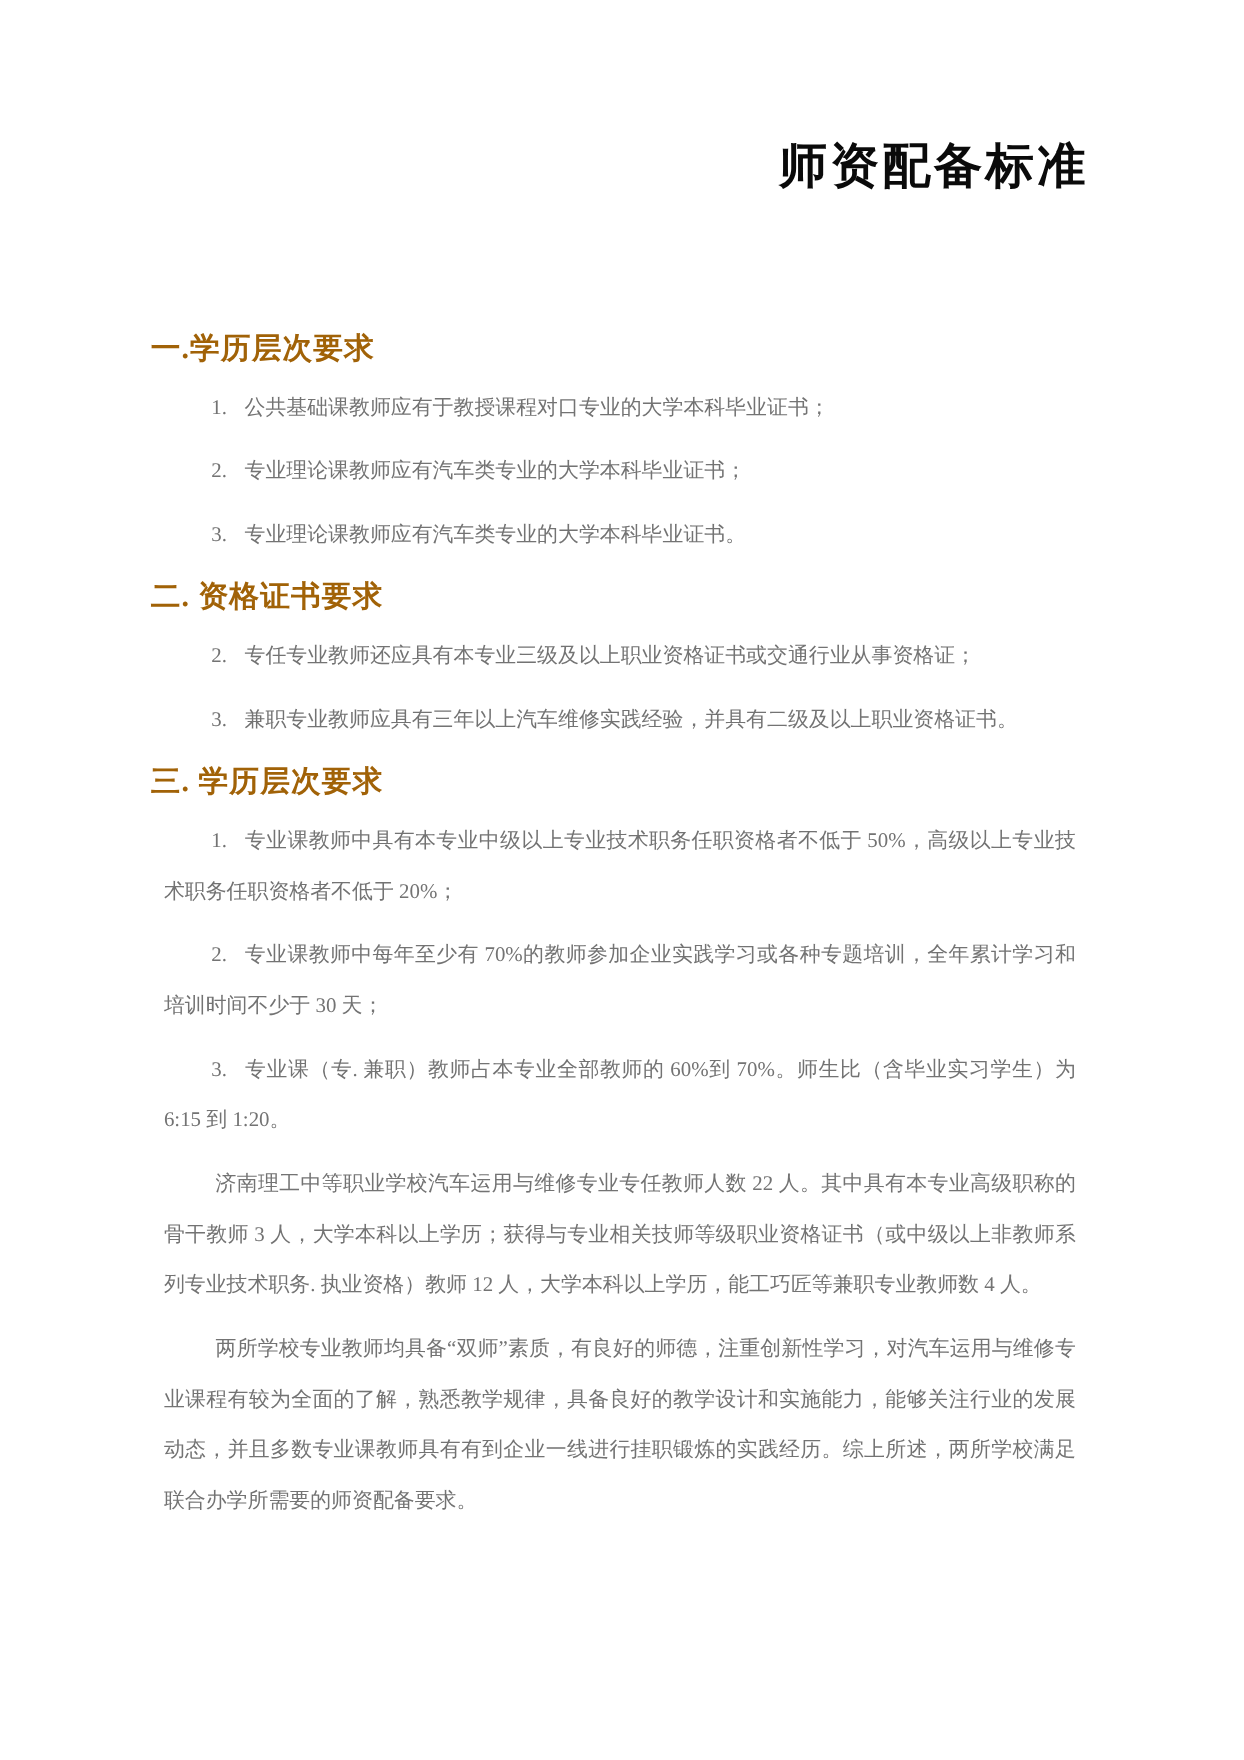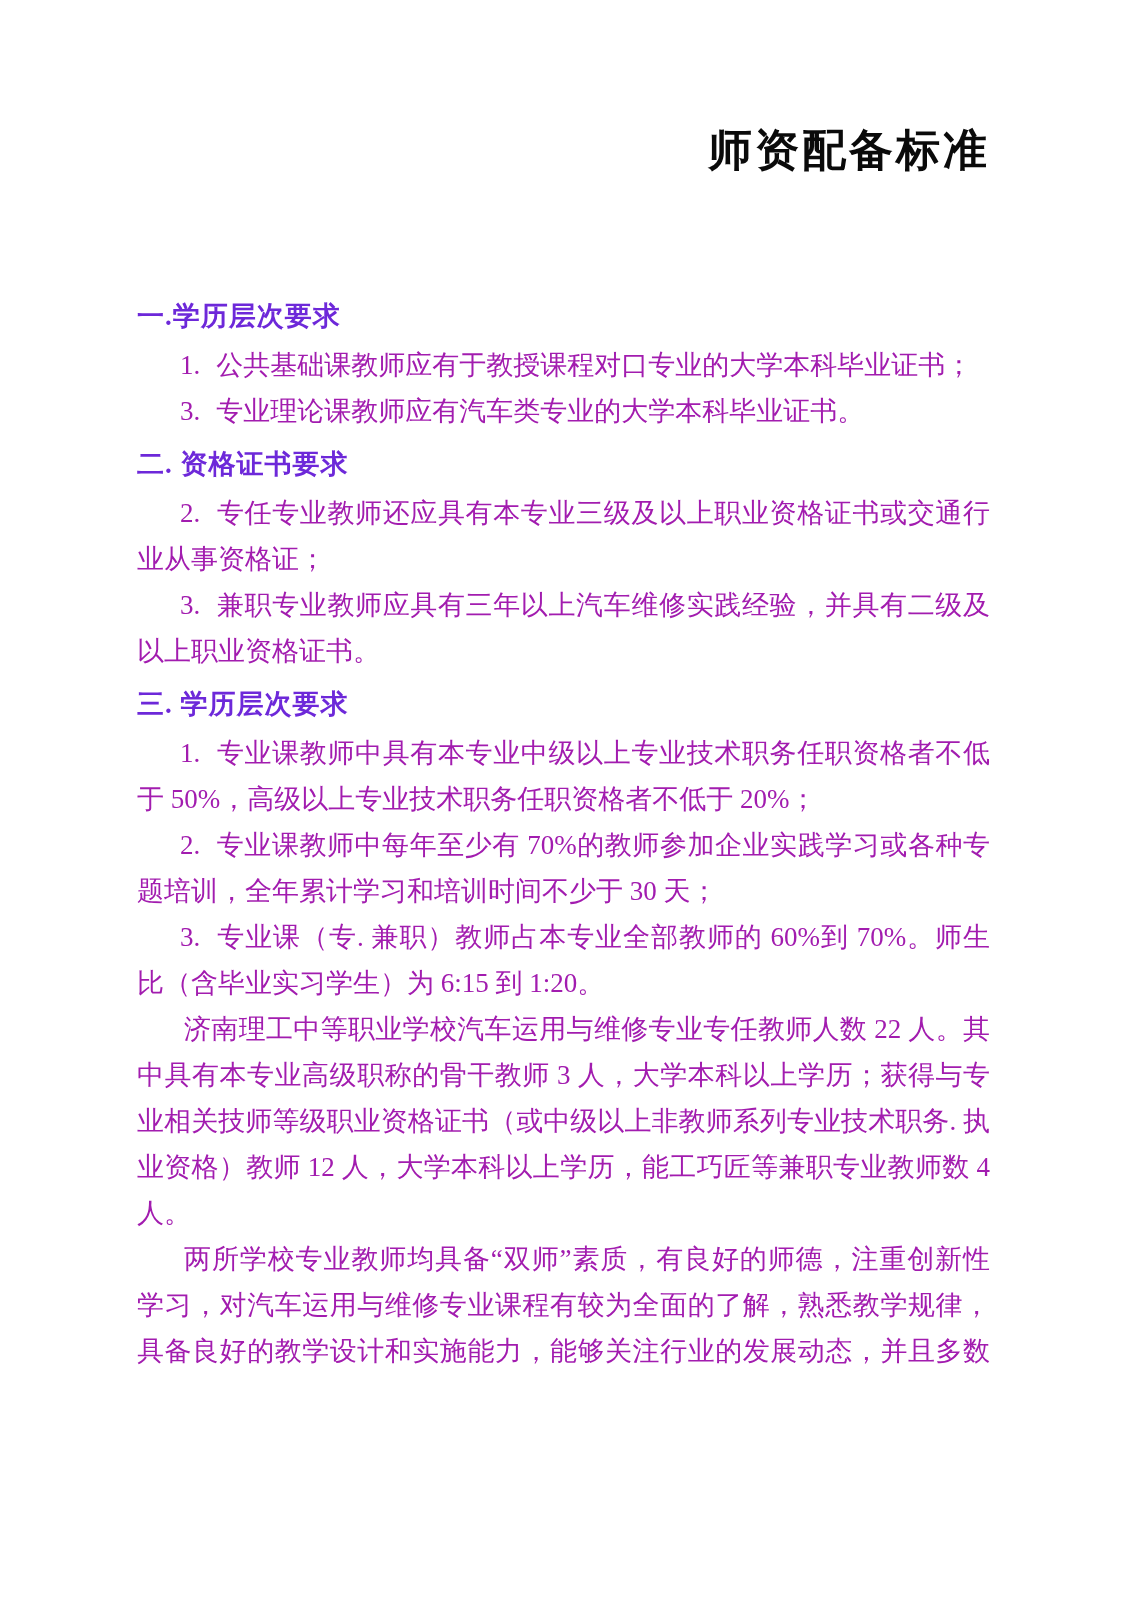--- a/index.html
+++ b/index.html
@@ -30,32 +30,32 @@
     text-align: right;
     letter-spacing: 3px;
     color: #0a0a0a;
   }
   h2.sec-heading {
     font-size: 27px;
     line-height: 40px;
     font-weight: bold;
     margin: 10px 0 6px 0;
     letter-spacing: 1px;
-    color: #6d28d9;
+    color: #a16207;
   }
   h2.sec-heading.first {
     margin-top: 112px;
   }
   p.item, p.para {
-    margin: 0;
-    font-size: 27px;
+    margin: 12px;
+    font-size: 19px;
     line-height: 46px;
     text-align: justify;
     text-justify: inter-ideograph;
-    color: #a21caf;
+    color: #737373;
   }
   p.item {
     text-indent: 43px;
   }
   p.item .num {
     display: inline-block;
     text-indent: 0;
     margin-right: 16px;
     font-family: "Liberation Serif", "DejaVu Serif", serif;
   }
@@ -79,20 +79,23 @@
 <div class="page">
   <div class="content">
 
     <h1 class="doc-title">师资配备标准</h1>
 
     <h2 class="sec-heading first">一.学历层次要求</h2>
     <p class="item">
       <span class="num">1.</span><span>公共基础课教师应有于教授课程对口专业的大学本科毕业证书；</span>
     </p>
     <p class="item">
+      <span class="num">2.</span><span>专业理论课教师应有汽车类专业的大学本科毕业证书；</span>
+    </p>
+    <p class="item">
       <span class="num">3.</span><span>专业理论课教师应有汽车类专业的大学本科毕业证书。</span>
     </p>
 
     <h2 class="sec-heading">二. 资格证书要求</h2>
     <p class="item">
       <span class="num">2.</span><span>专任专业教师还应具有本专业三级及以上职业资格证书或交通行业从事资格证；</span>
     </p>
     <p class="item">
       <span class="num">3.</span><span>兼职专业教师应具有三年以上汽车维修实践经验，并具有二级及以上职业资格证书。</span>
     </p>

